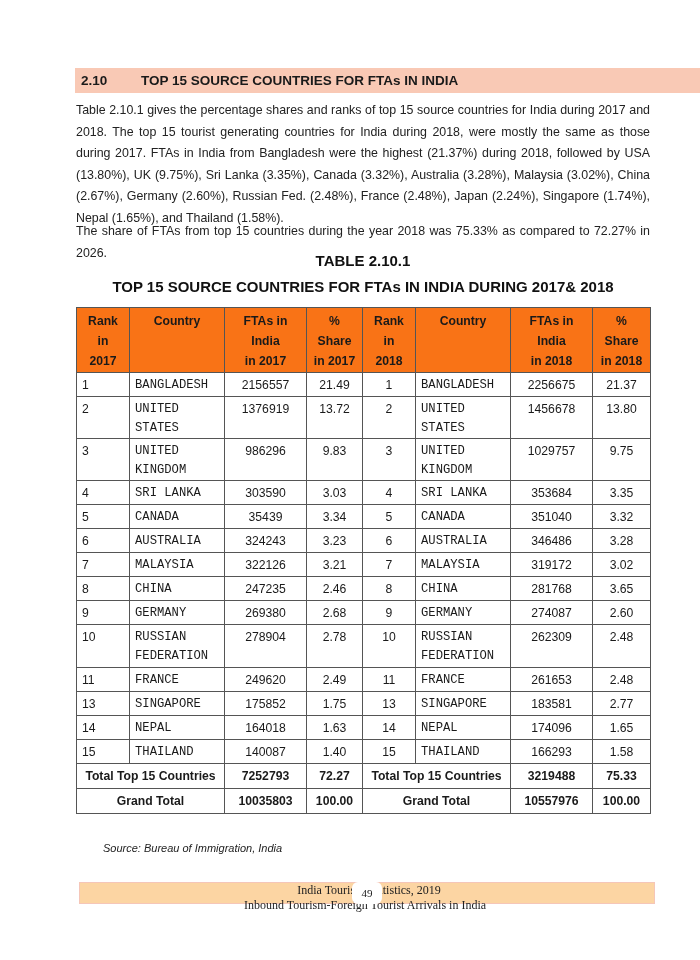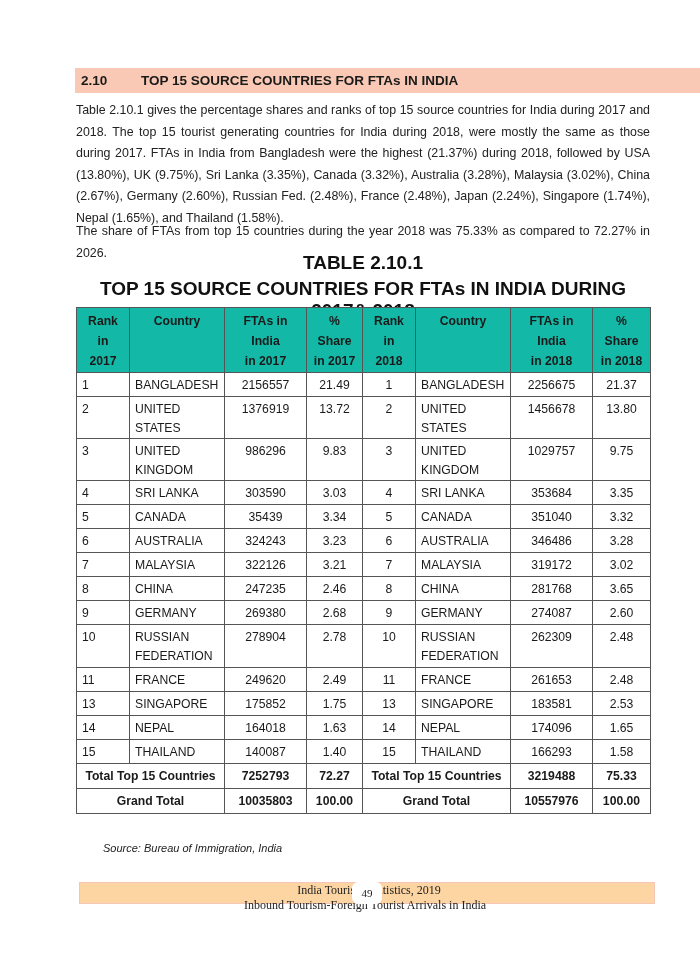--- a/index.html
+++ b/index.html
@@ -2,31 +2,31 @@
 <html><head>
 <meta charset="utf-8">
 <style>
   html, body { margin:0; padding:0; background:#ffffff; }
   body { width:700px; height:960px; position:relative; font-family:"Liberation Sans", sans-serif; color:#1a1a1a; overflow:hidden; }
   .section-bar { position:absolute; left:75px; top:68px; width:648px; height:25px; background:#f9c9b5; display:flex; align-items:center; font-size:13.5px; font-weight:bold; color:#1a1a1a; }
   .section-bar .num { width:60px; padding-left:6px; }
   .para { position:absolute; left:76px; width:574px; font-size:12.4px; line-height:21.5px; text-align:justify; color:#222; }
   .p1 { top:100px; }
   .p2 { top:221px; }
-  .tcaption { position:absolute; left:76px; width:574px; text-align:center; font-size:19px; font-weight:bold; color:#111; }
+  .tcaption { position:absolute; left:76px; width:574px; text-align:center; font-size:15px; font-weight:bold; color:#111; }
   .cap1 { top:252px; }
   .cap2 { top:278px; }
   table.data { position:absolute; left:76px; top:307px; border-collapse:collapse; font-size:12.2px; color:#1a1a1a; }
   table.data td, table.data th { border:1px solid #555; padding:0 5px; vertical-align:top; }
-  table.data th { background:#14b8a6; font-weight:bold; text-align:center; line-height:20px; padding-top:3px; padding-bottom:1px; height:40px; font-size:12.2px; }
+  table.data th { background:#f97316; font-weight:bold; text-align:center; line-height:20px; padding-top:3px; padding-bottom:1px; height:40px; font-size:12.2px; }
   table.data td { height:24px; line-height:19px; padding-top:3px; box-sizing:border-box; }
   table.data tr.tall td { height:43px; }
   td.rank-l { text-align:left; }
   td.rank-c { text-align:center; }
-  td.ctry { text-align:left; }
+  td.ctry { text-align:left;font-family:Liberation Mono, monospace; }
   td.num { text-align:center; }
   tr.tot td { font-weight:bold; text-align:center; height:25px; }
   .source { position:absolute; left:76px; top:842px; font-size:11px; font-style:italic; color:#222;margin-left:27px; }
   .footer { position:absolute; left:80px; top:883px; width:574px; height:20px; background:#fcd5a3; display:flex; align-items:center; justify-content:space-between; font-family:"Liberation Serif", serif; font-size:12px; color:#222; box-shadow:0 0 0 1px #f5c6b8;flex-direction:column; }
   .footer .l { padding-left:4px; }
   .footer .r { padding-right:4px; }
   .footer .pg { position:absolute; left:272px; top:-1px; width:30px; height:22px; background:#fff; border-radius:6px; display:flex; align-items:center; justify-content:center; font-size:11px; }
 </style>
 </head>
 <body>
@@ -201,21 +201,21 @@
         <td class="num">2.48</td>
       </tr>
       <tr>
         <td class="rank-l">13</td>
         <td class="ctry">SINGAPORE</td>
         <td class="num">175852</td>
         <td class="num">1.75</td>
         <td class="rank-c">13</td>
         <td class="ctry">SINGAPORE</td>
         <td class="num">183581</td>
-        <td class="num">2.53</td>
+        <td class="num">2.77</td>
       </tr>
       <tr>
         <td class="rank-l">14</td>
         <td class="ctry">NEPAL</td>
         <td class="num">164018</td>
         <td class="num">1.63</td>
         <td class="rank-c">14</td>
         <td class="ctry">NEPAL</td>
         <td class="num">174096</td>
         <td class="num">1.65</td>

